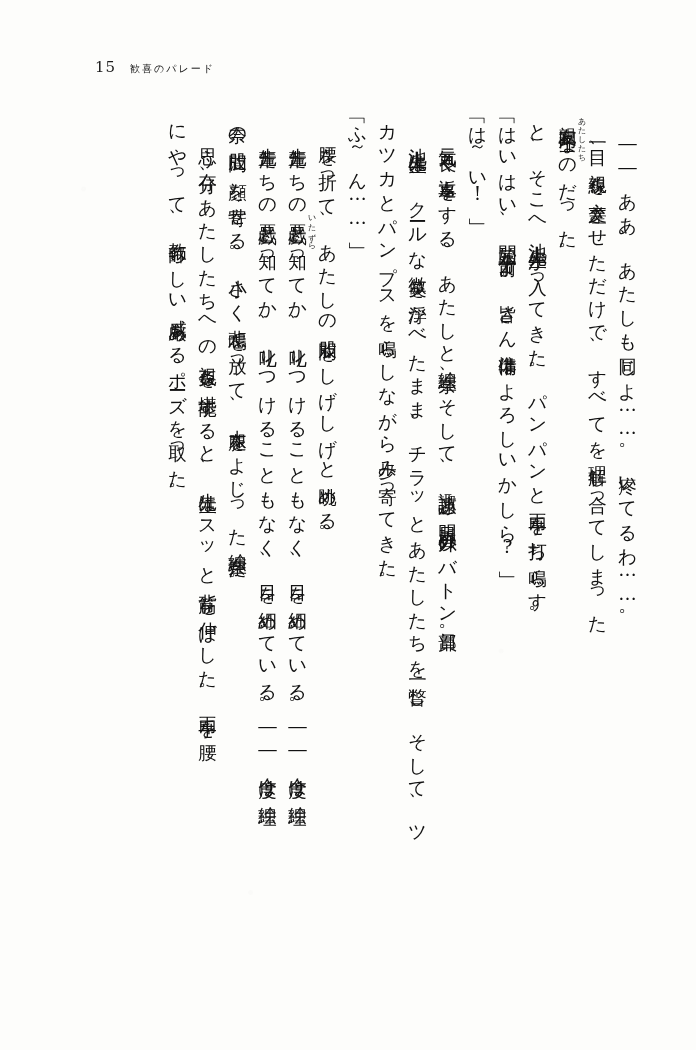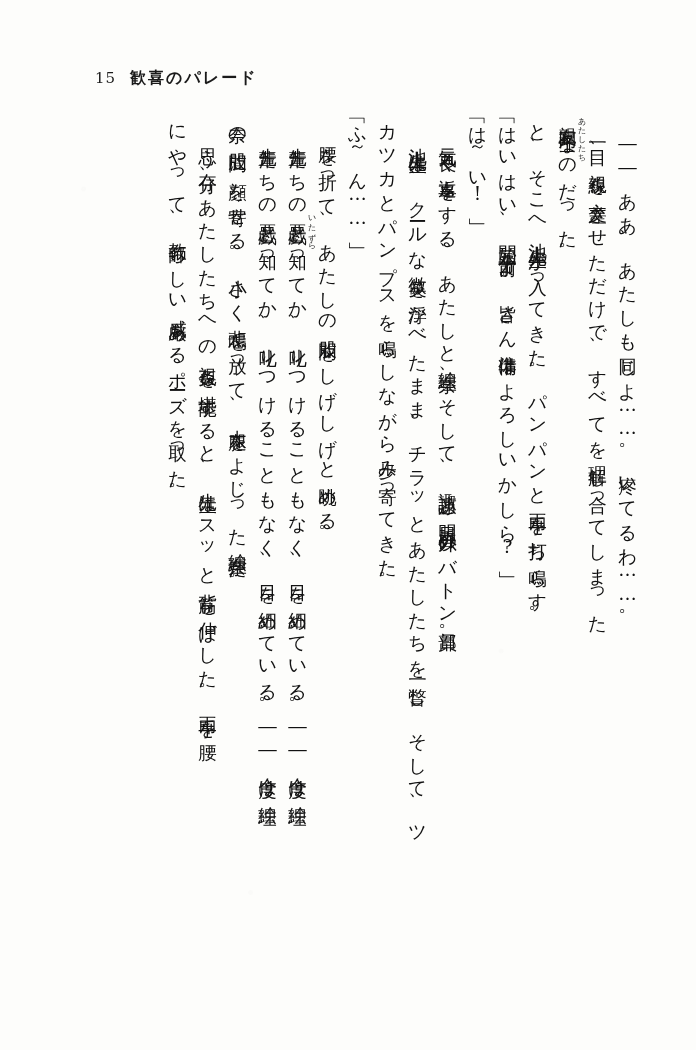--- a/index.html
+++ b/index.html
@@ -21,37 +21,36 @@
     background: #fdfdfb;
     background-image:
       radial-gradient(circle at 12% 18%, rgba(0,0,0,0.012) 0 2px, transparent 3px),
       radial-gradient(circle at 72% 62%, rgba(0,0,0,0.010) 0 2px, transparent 3px),
       radial-gradient(circle at 36% 85%, rgba(0,0,0,0.010) 0 2px, transparent 3px);
   }
 
   
   .header {
     position: absolute;
-    top: 68px;
+    top: 58px;
     left: 95px;
     display: flex;
     align-items: baseline;
     gap: 14px;
     font-size: 15px;
     letter-spacing: 1px;
     color: #1a1a1a;
   }
   .header .folio {
     font-family: "DejaVu Serif", "Liberation Serif", serif;
     font-size: 15px;
   }
   .header .running-title {
-    font-size: 16px;
+    font-size: 10px;
     letter-spacing: 2px;
-    font-weight: bold;
   }
 
   
   .body-text {
     position: absolute;
     top: 112px;
     left: 60px;
     width: 576px;
     height: 880px;
     display: flex;

